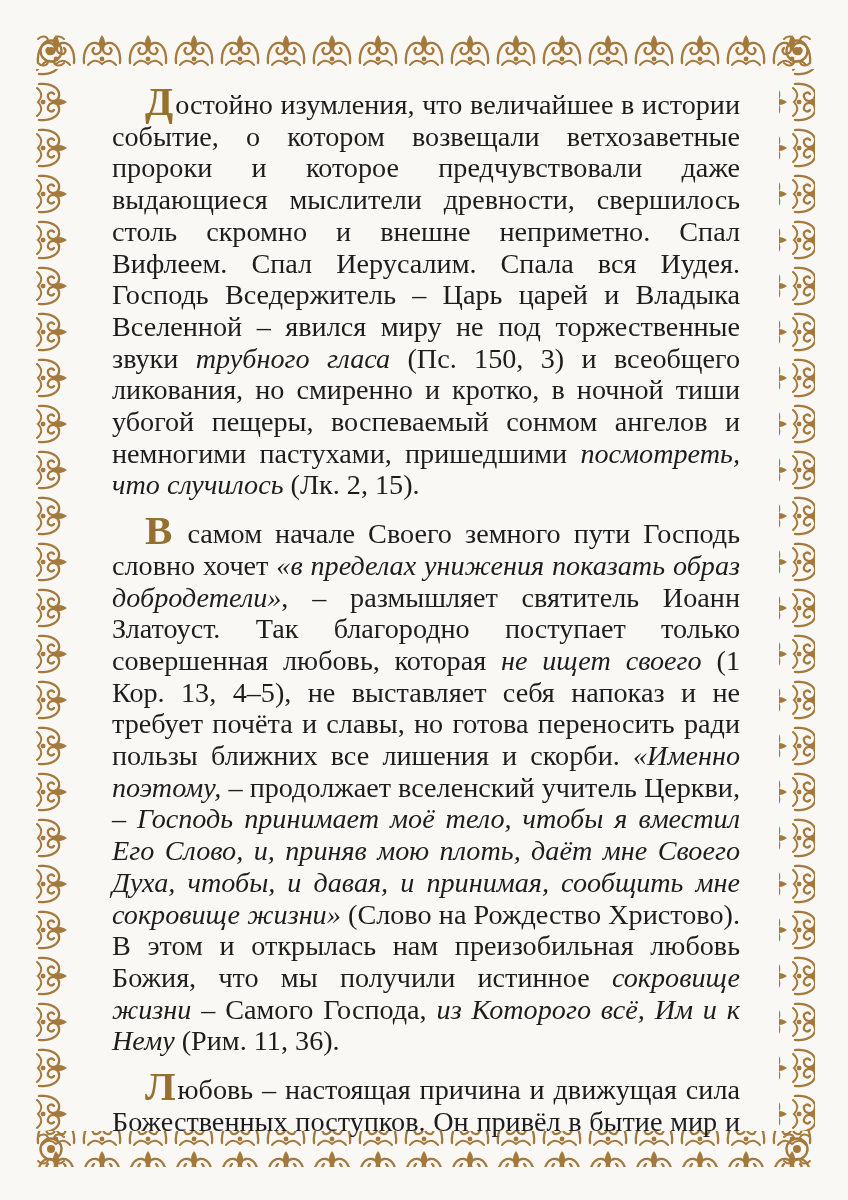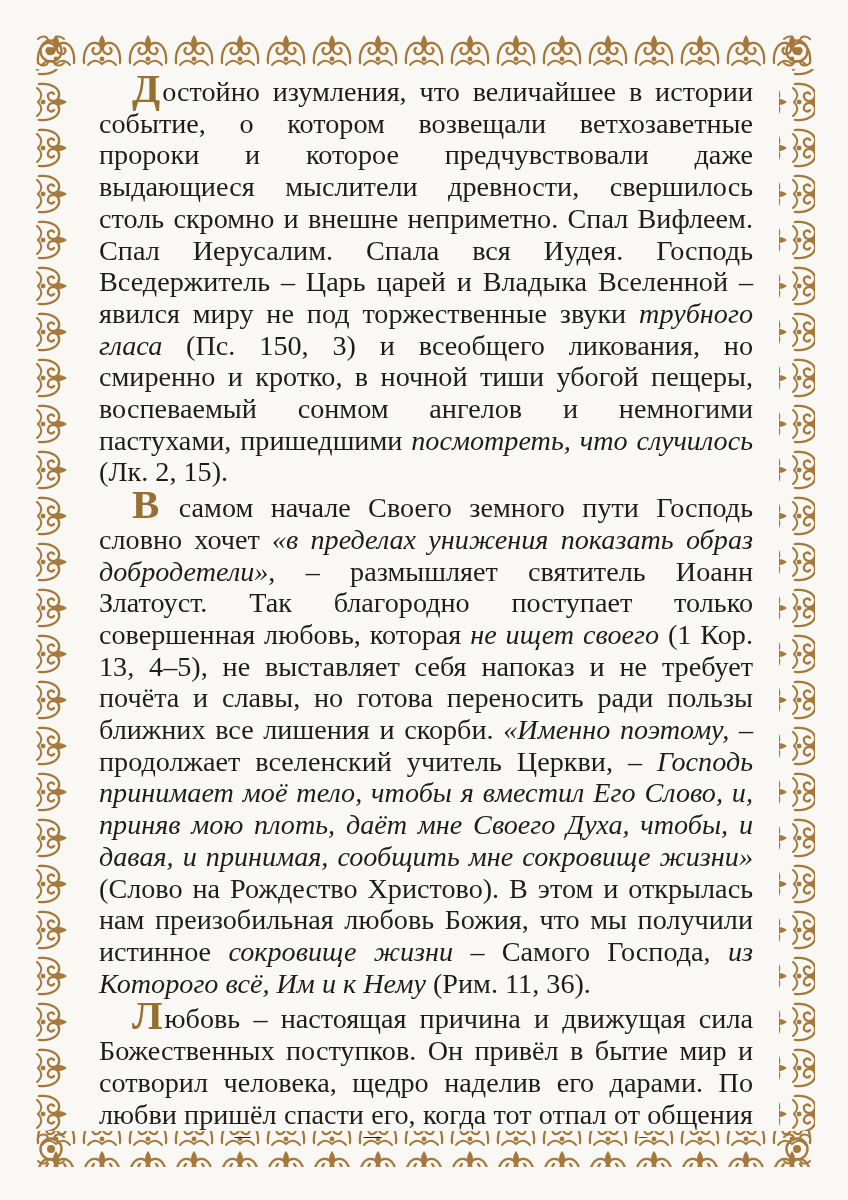--- a/index.html
+++ b/index.html
@@ -26,21 +26,21 @@
     top: 72px;
     width: 662px;
     height: 1066px;
     overflow: hidden;
     color: var(--c-text, #1d1d1b);
     font-size: 28.2px;
     line-height: 31.7px;
     text-align: justify;
   }
   .para {
-    margin: 4px;
+    margin: 17px;
     padding: 0;
     text-indent: 33px;
   }
   .para .initial {
     font-size: 41px;
     line-height: 0;
     font-weight: 700;
     color: var(--c-initial, #9a7236);
     vertical-align: -1px;
     letter-spacing: 2px;

